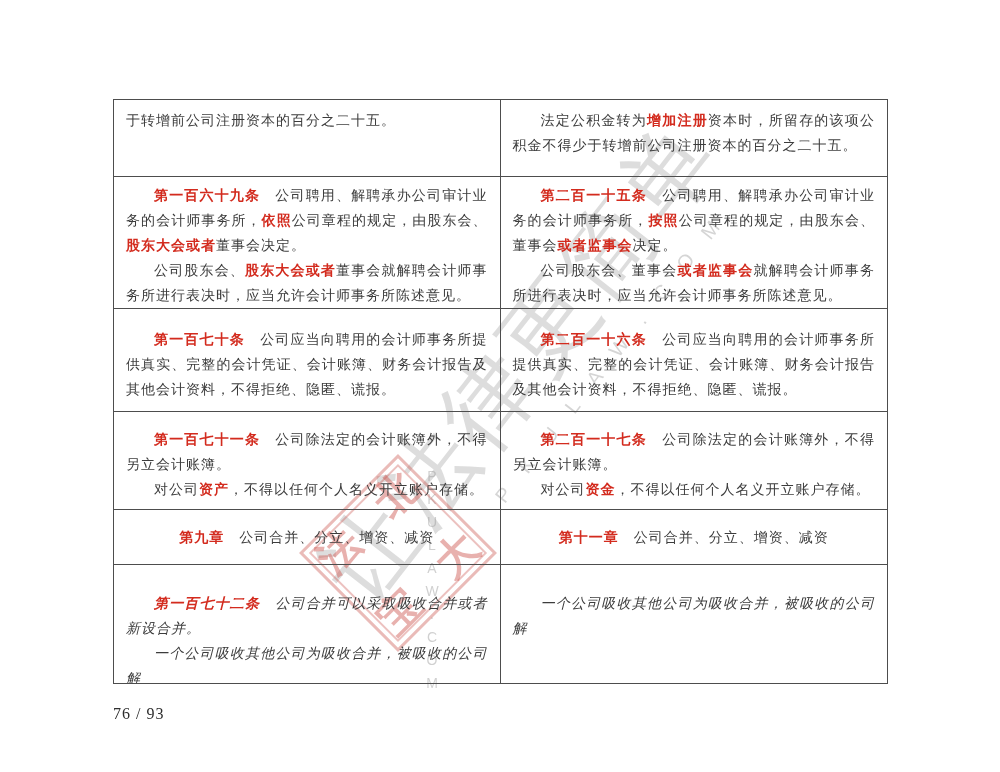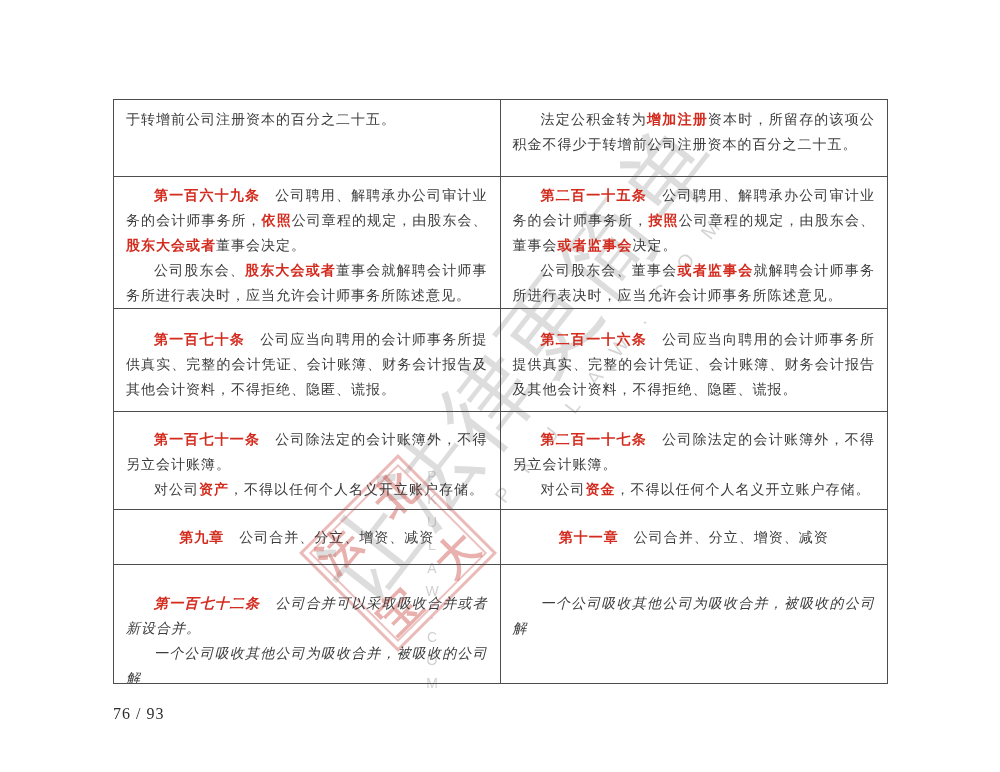--- a/index.html
+++ b/index.html
@@ -55,21 +55,21 @@
   .sc-r{bottom:3px;right:6px;}
 
   
   .law-table{
     position:absolute;left:113px;top:99px;width:775px;z-index:1;
     border:1px solid #4d4d4d;
     box-sizing:border-box;
   }
   .t-row{display:flex;box-sizing:border-box;}
   .t-row + .t-row{border-top:1px solid #4d4d4d;}
-  .t-row:nth-child(1){height:76px;font-family:Liberation Mono, monospace;}
+  .t-row:nth-child(1){height:76px;}
   .t-row:nth-child(2){height:132px;}
   .t-row:nth-child(3){height:103px;}
   .t-row:nth-child(4){height:98px;}
   .t-row:nth-child(5){height:55px;}
   .t-row:nth-child(6){height:119px;}
   .t-cell{
     width:50%;box-sizing:border-box;
     padding:8px 12px 0 12px;
     overflow:hidden;
   }

